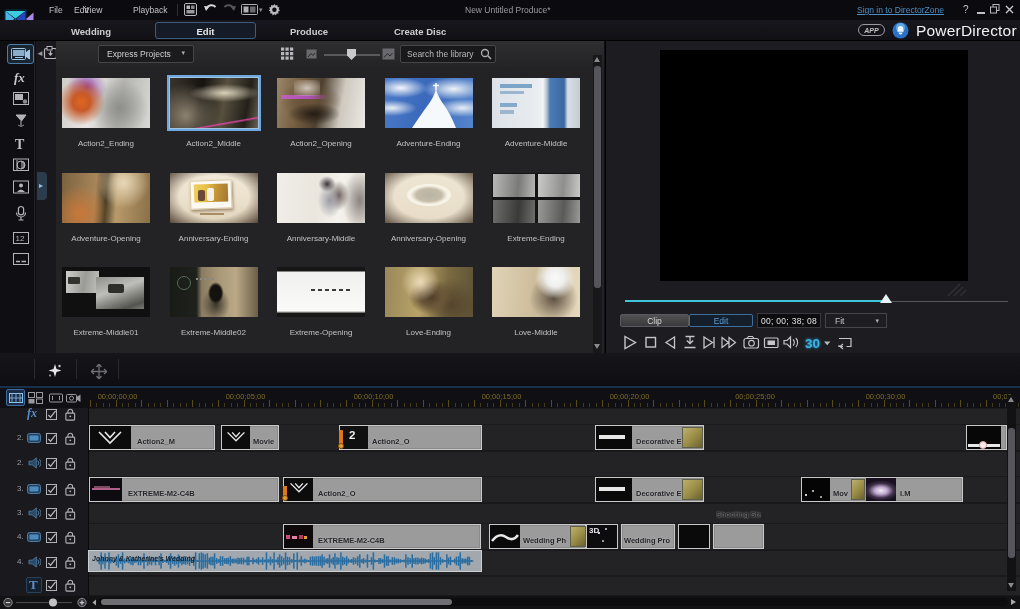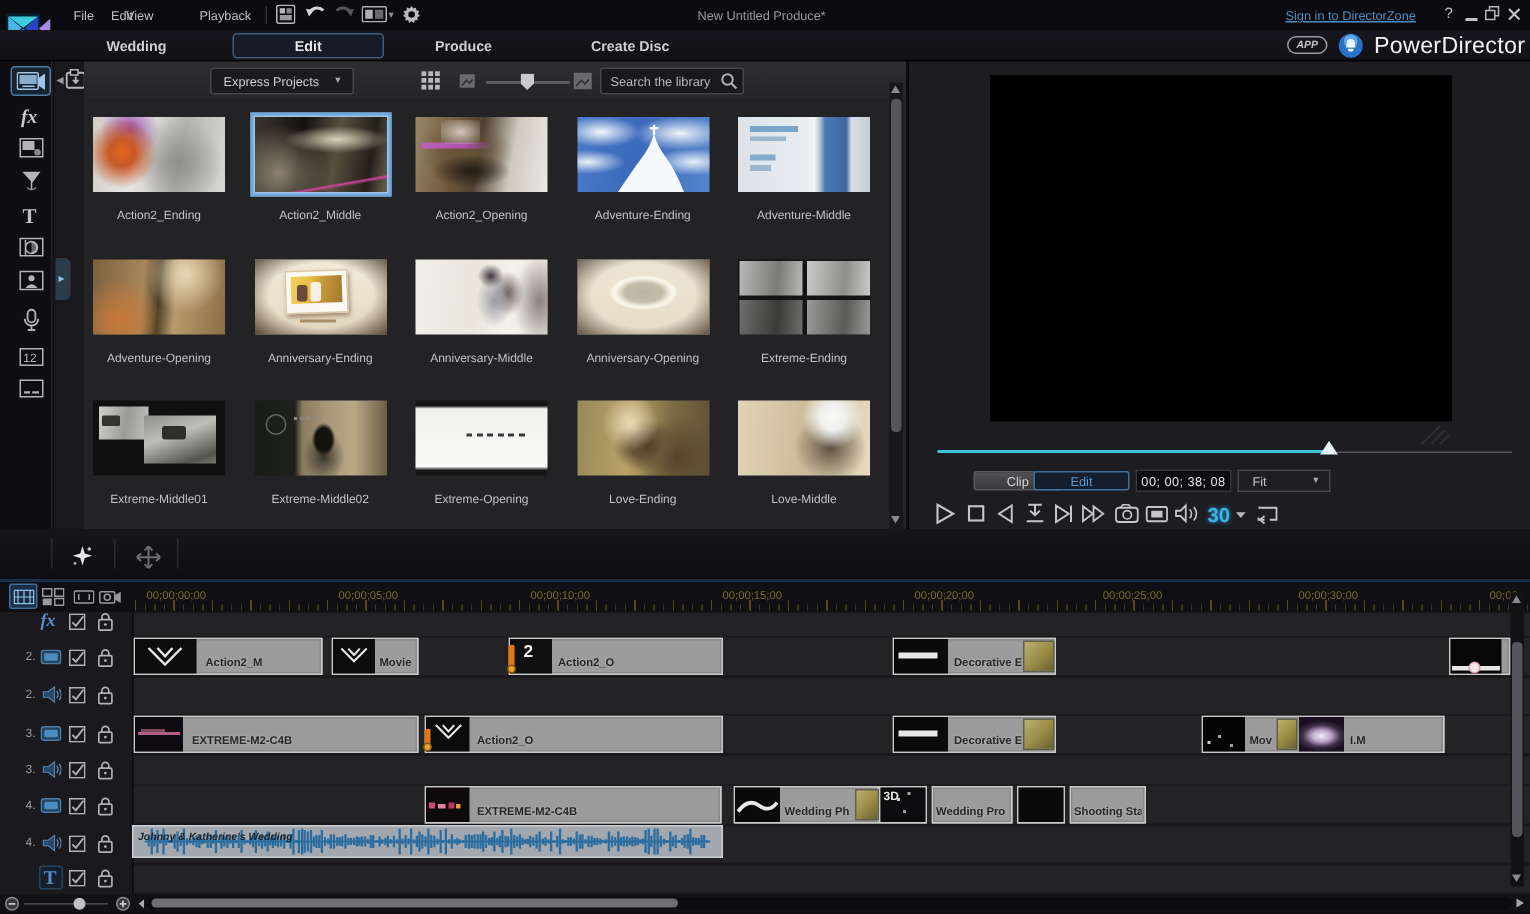--- a/index.html
+++ b/index.html
@@ -129,21 +129,21 @@
     </svg>
 <svg class="abs" style="left:12px;top:230px" width="18" height="16" viewBox="0 0 18 16">
       <rect x="1.5" y="2.5" width="15" height="11" fill="none" stroke="#b4b4b8"></rect>
       <text x="3.5" y="11" font-size="8" fill="#b4b4b8">12</text>
     </svg>
 <svg class="abs" style="left:12px;top:251px" width="18" height="16" viewBox="0 0 18 16">
       <rect x="1.5" y="2.5" width="15" height="11" fill="none" stroke="#b4b4b8"></rect>
       <path d="M4 10.5 h4 M9.5 10.5 h4.5" stroke="#b4b4b8" stroke-width="1.5"></path>
     </svg>
 <div class="abs" style="left:56px;top:41px;width:548px;height:26px;background:linear-gradient(#2e2e31,#242427);"></div>
-<div class="abs" style="left:98px;top:45px;width:96px;height:18px;background:#1b1b1e;border:1px solid #46464a;border-radius:2px;margin-left:42px;">
+<div class="abs" style="left:98px;top:45px;width:96px;height:18px;background:#1b1b1e;border:1px solid #46464a;border-radius:2px;">
       <span style="position:absolute;left:8px;top:3px;font-size:8.5px;color:#cfcfd3">Express Projects</span>
       <span style="position:absolute;right:8px;top:3px;font-size:7px;color:#aaaaae">▾</span>
     </div>
 <svg class="abs" style="left:280px;top:47px" width="14" height="13" viewBox="0 0 14 13">
       <rect x="1.0" y="0.5" width="3.2" height="3.2" fill="#b8b8bc"></rect>
       <rect x="5.5" y="0.5" width="3.2" height="3.2" fill="#b8b8bc"></rect>
       <rect x="10.0" y="0.5" width="3.2" height="3.2" fill="#b8b8bc"></rect>
       <rect x="1.0" y="5.0" width="3.2" height="3.2" fill="#b8b8bc"></rect>
       <rect x="5.5" y="5.0" width="3.2" height="3.2" fill="#b8b8bc"></rect>
       <rect x="10.0" y="5.0" width="3.2" height="3.2" fill="#b8b8bc"></rect>
@@ -231,21 +231,21 @@
 <div class="abs" style="left:594px;top:66px;width:7px;height:222px;background:#55555b;border-radius:3px;"></div>
 <div class="abs" style="left:594px;top:344px;width:0;height:0;border-left:3.5px solid transparent;border-right:3.5px solid transparent;border-top:5px solid #8a8a8e;"></div>
 <div class="abs" style="left:605px;top:41px;width:415px;height:312px;background:#1d1d21;border-left:1px solid #030305;"></div>
 <div class="abs" style="left:660px;top:50px;width:308px;height:231px;background:#000;"></div>
 <svg class="abs" style="left:946px;top:283px" width="24" height="14" viewBox="0 0 24 14">
       <path d="M2 13 L14 1 M8 13 L17 4 M14 13 L20 7" stroke="#2e2e33" stroke-width="1.5" fill="none"></path>
     </svg>
 <div class="abs" style="left:625px;top:300px;width:261px;height:2px;background:#40c4da;"></div>
 <div class="abs" style="left:891px;top:301px;width:117px;height:1px;background:#58585c;"></div>
 <div class="abs" style="left:880px;top:294px;width:0;height:0;border-left:6.5px solid transparent;border-right:6.5px solid transparent;border-bottom:9px solid #e6f2f6;"></div>
-<div class="pvb" style="left:649px;top:314px;width:59px;height:13px;background:linear-gradient(#515154,#3a3a3d);border:1px solid #5a5a5e;border-radius:2px;color:#d6d6d8;line-height:12px;">Clip</div>
+<div class="pvb" style="left:620px;top:314px;width:69px;height:13px;background:linear-gradient(#515154,#3a3a3d);border:1px solid #5a5a5e;border-radius:2px;color:#d6d6d8;line-height:12px;">Clip</div>
 <div class="pvb" style="left:689px;top:314px;width:64px;height:13px;background:#141f2b;border:1px solid #3d6f9e;border-radius:2px;color:#5b9bd5;line-height:12px;">Edit</div>
 <div class="pvb" style="left:757px;top:313px;width:64px;height:15px;background:#0d0d0f;border:1px solid #39393d;color:#e2e2e4;line-height:14px;letter-spacing:0.3px;font-size:8.5px;">00; 00; 38; 08</div>
 <div class="pvb" style="left:825px;top:313px;width:62px;height:15px;background:#1e1e22;border:1px solid #45454a;color:#c6c6ca;line-height:14px;text-align:left;padding-left:9px;">Fit<span style="position:absolute;right:7px;top:0;font-size:7px;color:#aaaaae">▾</span></div>
 <svg class="abs" style="left:622px;top:334px" width="400" height="17" viewBox="0 0 400 17">
 <path d="M3 2.5 L13.5 8.5 L3 14.5 Z" fill="none" stroke="#c6c6ca" stroke-width="1.4"></path>
 <rect x="24" y="3.5" width="9.5" height="9.5" fill="none" stroke="#c6c6ca" stroke-width="1.4"></rect>
 <path d="M52.5 3 L44 8.5 L52.5 14 Z" fill="none" stroke="#c6c6ca" stroke-width="1.3"></path>
 <path d="M63.5 2.5 h9 M68 2.5 v6 M64.8 6.5 l3.2 3 l3.2 -3 M62.5 13.5 h11" stroke="#c6c6ca" stroke-width="1.3" fill="none"></path>
 <path d="M82 3 L90.5 8.5 L82 14 Z M92 3 v11" fill="none" stroke="#c6c6ca" stroke-width="1.3"></path>
 <path d="M100 3.5 L106.5 8.5 L100 13.5 Z M107 3.5 L113.5 8.5 L107 13.5 Z" fill="none" stroke="#c6c6ca" stroke-width="1.2"></path>
@@ -492,21 +492,21 @@
 <div class="abs" style="left:587px;top:525px;width:30px;height:23px;background:#0c0c0e;"></div>
 <span class="abs" style="left:589px;top:526px;font-size:8px;font-weight:bold;color:#e8e8e8;">3D</span>
 <div class="abs" style="left:598px;top:532px;width:2px;height:2px;background:#ccc;"></div>
     <div class="abs" style="left:605px;top:528px;width:2px;height:2px;background:#aaa;"></div>
     <div class="abs" style="left:602px;top:540px;width:2px;height:1.5px;background:#999;"></div>
 <div class="clip" style="left:621px;top:524px;width:54px;height:25px;box-shadow:inset 0 0 0 1px #c9c9c9, inset 0 0 0 2px #8a8a8a;"></div>
 <span class="ctext" style="left:624px;top:536px;max-width:48px">Wedding Pro</span>
 <div class="clip" style="left:678px;top:524px;width:32px;height:25px;box-shadow:inset 0 0 0 1px #c9c9c9, inset 0 0 0 2px #8a8a8a;"></div>
 <div class="abs" style="left:679px;top:525px;width:30px;height:23px;background:#0a0a0a;"></div>
 <div class="clip" style="left:713px;top:524px;width:51px;height:25px;box-shadow:inset 0 0 0 1px #c9c9c9, inset 0 0 0 2px #8a8a8a;"></div>
-<span class="ctext" style="left:716px;top:536px;max-width:45px">Shooting Sta</span>
+<span class="ctext" style="left:716px;top:510px;max-width:45px">Shooting Sta</span>
 <div class="abs" style="left:88px;top:550px;width:394px;height:22px;background:#a2a8ae;box-shadow:inset 0 0 0 1px #c9ced2;"></div>
 <svg class="abs" style="left:88px;top:550px" width="394" height="22" viewBox="0 0 394 23">
       <rect x="0" y="10.8" width="394" height="1.4" fill="#2a6da0"></rect>
       <rect x="2.0" y="8.00" width="1.6" height="7" fill="#2a6da0"></rect>
       <rect x="4.0" y="2.50" width="1.6" height="18" fill="#2a6da0"></rect>
       <rect x="5.8" y="8.00" width="1.6" height="7" fill="#2a6da0"></rect>
       <rect x="8.0" y="3.50" width="1.6" height="16" fill="#2a6da0"></rect>
       <rect x="10.0" y="10.00" width="1.6" height="3" fill="#2a6da0"></rect>
       <rect x="12.2" y="2.50" width="1.6" height="18" fill="#2a6da0"></rect>
       <rect x="14.0" y="9.00" width="1.6" height="5" fill="#2a6da0"></rect>

